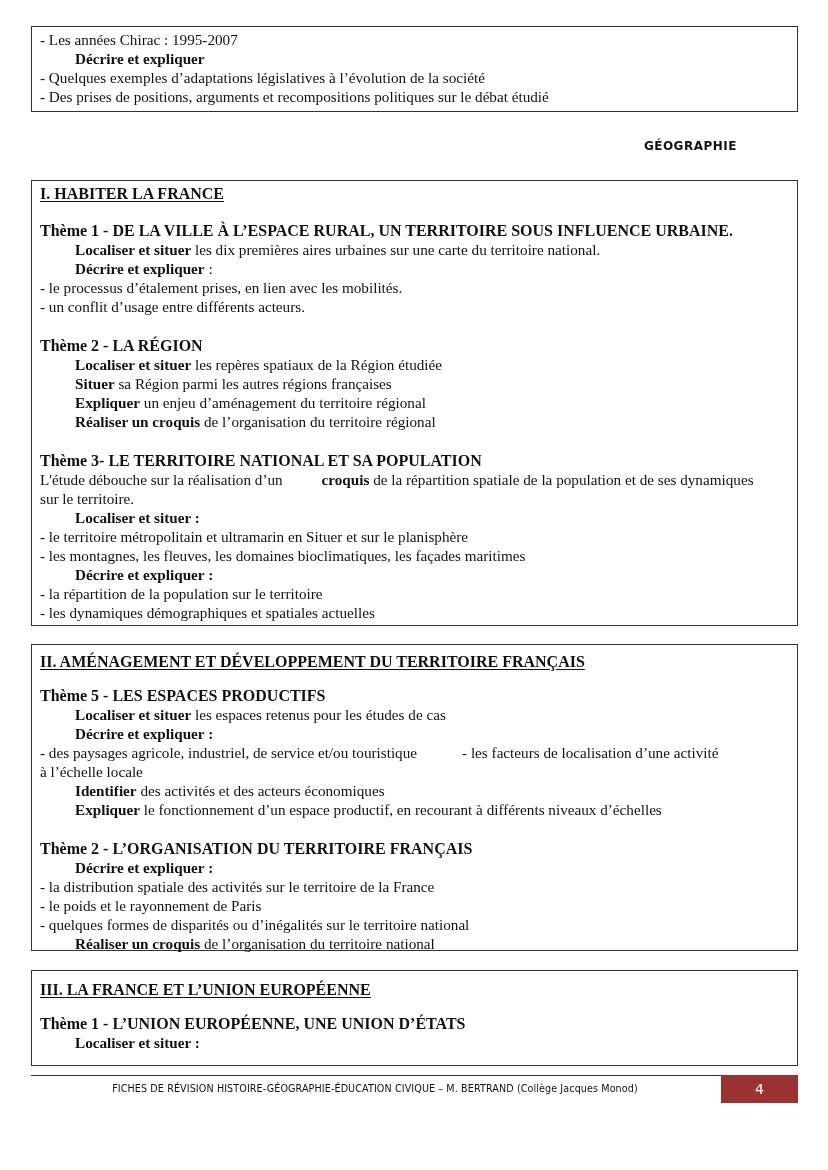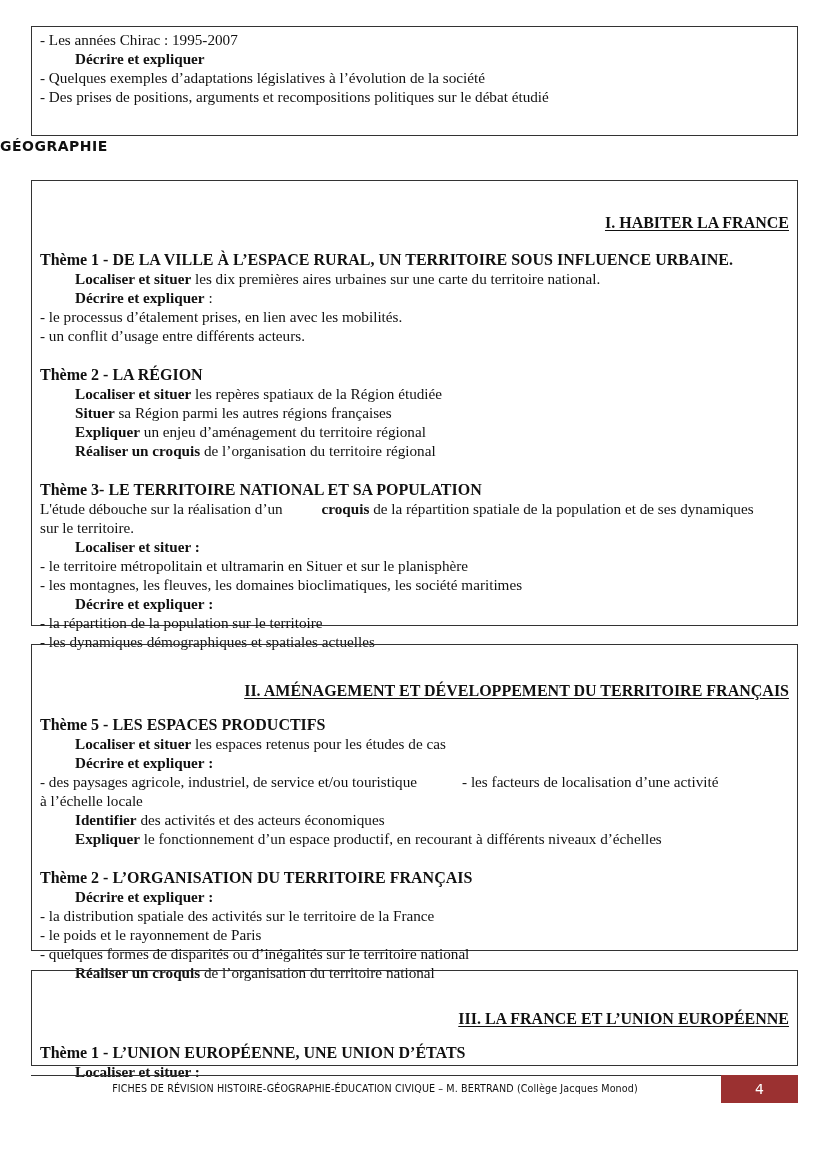--- a/index.html
+++ b/index.html
@@ -16,37 +16,36 @@
       position: absolute;
       left: 31px;
       width: 767px;
       border: 1.5px solid #333;
       padding: 0 8px;
     }
     .line { white-space: nowrap; height: 19px; }
     b { font-weight: bold; margin-left: 35px; }
     .theme { font-weight: bold; font-size: 16px; }
     .section-title {
-      text-align: right;
+      text-align: left;
       font-weight: bold;
       font-size: 16px;
       text-decoration: underline;
       text-underline-offset: 2px;
       height: 22px;
       line-height: 22px;
-      margin-top: 29px;
     }
     .gap { height: 19px; }
     .geo-title {
       position: absolute;
       top: 137px; left: 0; width: 737px;
-      text-align: left;
+      text-align: right;
       font-family: "DejaVu Sans", sans-serif;
       font-weight: bold;
-      font-size: 14px;
+      font-size: 12px;
       letter-spacing: 0.5px;
     }
     .footer-rule {
       position: absolute;
       left: 31px; top: 1075px;
       width: 690px; height: 0;
       border-top: 1.5px solid #333;
     }
     .footer-text {
       position: absolute;
@@ -68,21 +67,21 @@
       font-family: "DejaVu Sans", sans-serif;
       font-size: 14px;
       text-align: center;
       line-height: 28px;
     }
     .col2 { display: inline-block; margin-left: 45px; }
   </style>
 </head>
 <body>
 
-<div class="box" style="top:26px; height:110px; padding-top:3px;">
+<div class="box" style="top:26px; height:86px; padding-top:3px;">
   <div class="line">- Les années Chirac : 1995-2007</div>
   <div class="line"><b>Décrire et expliquer</b></div>
   <div class="line">- Quelques exemples d’adaptations législatives à l’évolution de la société</div>
   <div class="line">- Des prises de positions, arguments et recompositions politiques sur le débat étudié</div>
 </div>
 
 <div class="geo-title">GÉOGRAPHIE</div>
 
 <div class="box" style="top:180px; height:446px; padding-top:2px;">
   <div class="section-title">I. HABITER LA FRANCE</div>
@@ -100,21 +99,21 @@
   <div class="line"><b>Situer</b><span> sa Région parmi les autres régions françaises</span></div>
   <div class="line"><b>Expliquer</b><span> un enjeu d’aménagement du territoire régional</span></div>
   <div class="line"><b>Réaliser un croquis</b><span> de l’organisation du territoire régional</span></div>
   <div class="gap" style="height:20px"></div>
 
   <div class="line theme">Thème 3- LE TERRITOIRE NATIONAL ET SA POPULATION</div>
   <div class="line"><span>L'étude débouche sur la réalisation d’un </span><b>croquis</b><span> de la répartition spatiale de la population et de ses dynamiques</span></div>
   <div class="line">sur le territoire.</div>
   <div class="line"><b>Localiser et situer :</b></div>
   <div class="line">- le territoire métropolitain et ultramarin en Situer et sur le planisphère</div>
-  <div class="line">- les montagnes, les fleuves, les domaines bioclimatiques, les société maritimes</div>
+  <div class="line">- les montagnes, les fleuves, les domaines bioclimatiques, les façades maritimes</div>
   <div class="line"><b>Décrire et expliquer :</b></div>
   <div class="line">- la répartition de la population sur le territoire</div>
   <div class="line">- les dynamiques démographiques et spatiales actuelles</div>
 </div>
 
 <div class="box" style="top:644px; height:307px; padding-top:6px;">
   <div class="section-title">II. AMÉNAGEMENT ET DÉVELOPPEMENT DU TERRITOIRE FRANÇAIS</div>
   <div class="gap" style="height:13px"></div>
 
   <div class="line theme">Thème 5 - LES ESPACES PRODUCTIFS</div>

